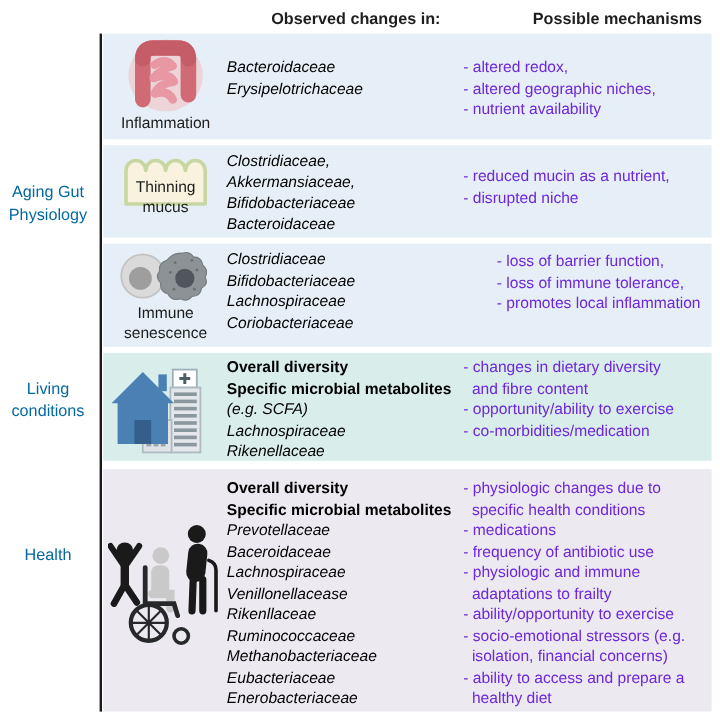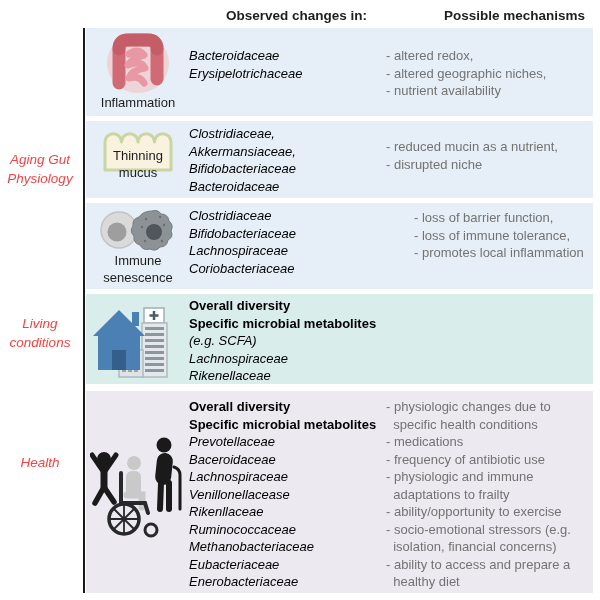--- a/index.html
+++ b/index.html
@@ -3,21 +3,21 @@
 <meta charset="utf-8">
 <style>
   html,body{margin:0;padding:0;background:#fff;}
   #canvas{position:relative;width:600px;height:600px;background:#ffffff;overflow:hidden;
           font-family:"Liberation Sans",sans-serif;color:#262626;}
   .hdr{position:absolute;top:8px;font-size:13.5px;font-weight:bold;color:#1e1e1e;white-space:nowrap;margin-left:36px;}
   #hdr-observed{left:190px;}
   #hdr-mechanisms{left:408px;}
   #vline{position:absolute;left:83px;top:28px;width:2px;height:565px;background:#1a1a1a;}
   .grouplabel{position:absolute;left:0;width:80px;text-align:center;font-size:13.5px;
-              line-height:19px;color:#ef4444;white-space:pre-line;font-style:italic;}
+              line-height:19px;color:#0369a1;white-space:pre-line;}
   #group-aging{top:150px;}
   #group-living{top:314px;}
   #group-health{top:453px;}
   .row{position:absolute;left:86px;width:507px;}
   .row-blue{background:#e6eff7;}
   .row-teal{background:#d9edeb;}
   .row-lav{background:#ece9f1;}
   #row1{top:28px;height:88px;}
   #row2{top:121px;height:77px;}
   #row3{top:203px;height:86px;}
@@ -25,21 +25,21 @@
   #row5{top:391px;height:202px;}
   .iconcell{position:absolute;left:0;top:0;width:104px;height:100%;}
   .iconwrap{position:absolute;left:50%;transform:translateX(-50%);}
   .iconlabel{position:absolute;left:0;width:104px;text-align:center;font-size:13px;
              line-height:17px;color:#1c1c1c;white-space:pre-line;z-index:2;}
   .obs{position:absolute;left:103px;width:200px;font-size:13px;line-height:17.5px;
        white-space:pre-wrap;color:#000000;}
   .obs .b{font-weight:bold;font-style:normal;}
   .obs .i{font-style:italic;}
   .mech{position:absolute;left:300px;width:207px;font-size:13px;line-height:17.5px;
-        white-space:pre-wrap;color:#737373;}
+        white-space:pre-wrap;color:#6d28d9;}
 </style>
 </head>
 <body>
 
 <div id="canvas">
 
   <div class="hdr" id="hdr-observed">Observed changes in:</div>
   <div class="hdr" id="hdr-mechanisms">Possible mechanisms</div>
 
   <div id="vline"></div>
@@ -149,20 +149,24 @@
           <rect x="6" y="34" width="42" height="36" fill="#4b80b4"></rect>
           <rect x="20" y="50" width="14" height="20" fill="#345f8c"></rect>
         </svg>
       </div>
     </div>
     <div class="obs" style="top:3px;"><span class="b">Overall diversity
 Specific microbial metabolites</span><span class="i">
 </span><span class="i">(e.g. SCFA)
 Lachnospiraceae
 Rikenellaceae</span></div>
+    <div class="mech" style="top:3px;">- changes in dietary diversity
+  and fibre content
+- opportunity/ability to exercise
+- co-morbidities/medication</div>
   </div>
 
   <div class="row row-lav" id="row5">
     <div class="iconcell">
       <div class="iconwrap" style="top:42px;">
         <svg width="96" height="112" viewBox="0 0 96 112">
 
           <circle cx="74" cy="12" r="7.5" fill="#1a1a1a"></circle>
           <rect x="66" y="20" width="16" height="32" rx="8" fill="#1a1a1a" transform="rotate(6 74 36)"></rect>
           <path d="M71 50 L70 76 M79 50 L79 76" stroke="#1a1a1a" stroke-width="6" stroke-linecap="round"></path>

